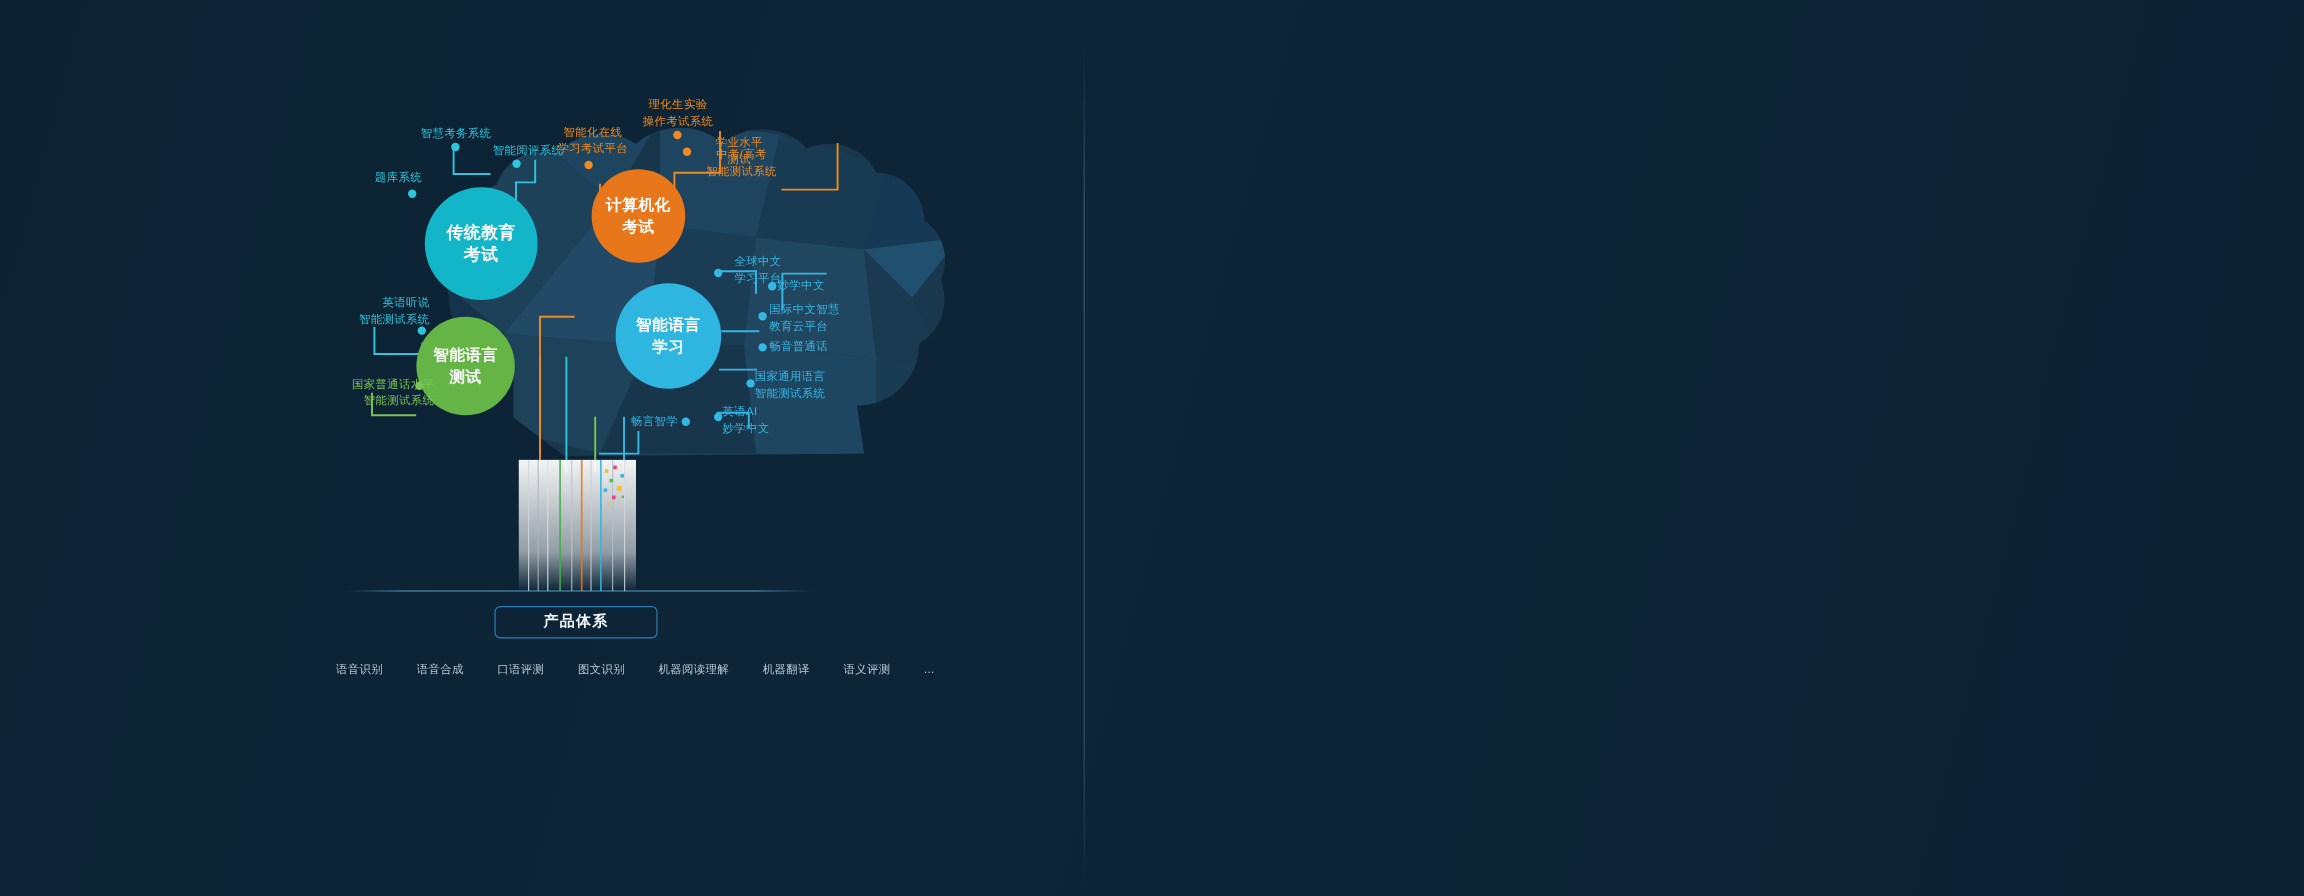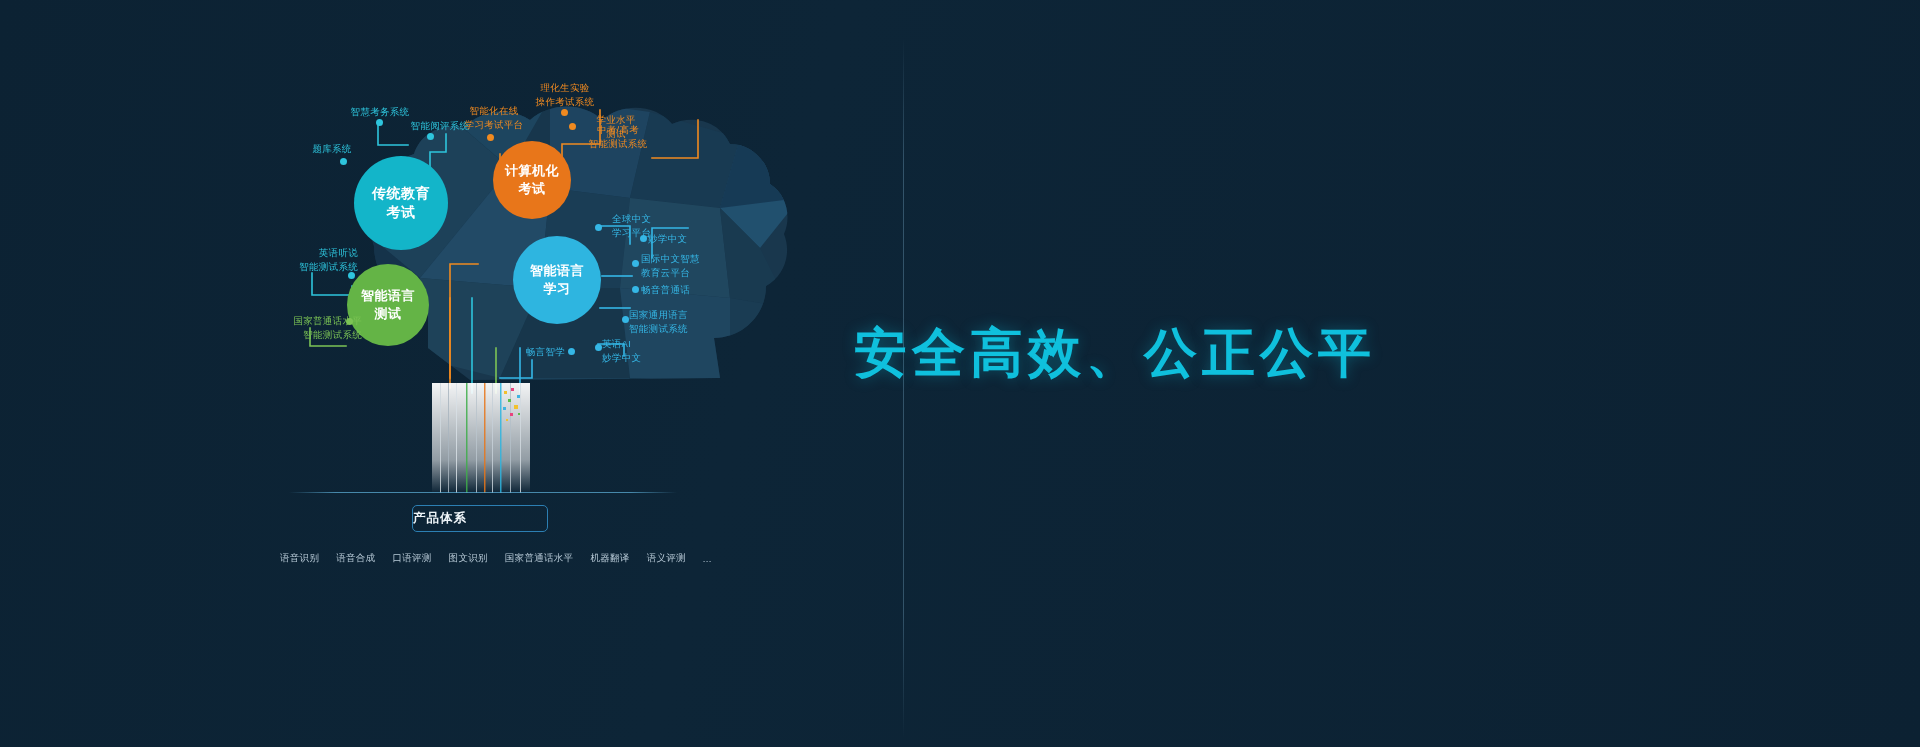--- a/index.html
+++ b/index.html
@@ -50,25 +50,25 @@
   .ai-block { position:absolute; left:432px; top:383px; width:98px; height:110px; overflow:hidden; }
   .ai-text { position:absolute; left:0; top:24px; width:98px; text-align:center;
              font-size:56px; font-weight:bold; color:#f4f6f8; font-family:"Liberation Sans",sans-serif;
              letter-spacing:-1px; text-shadow:0 0 8px rgba(255,255,255,.35); }
 
   .baseline { position:absolute; left:289px; top:492px; width:388px; height:1px;
               background:linear-gradient(to right, rgba(70,150,190,0) 0%, rgba(90,170,210,.75) 12%, rgba(90,170,210,.75) 88%, rgba(70,150,190,0) 100%); }
 
   .pill { position:absolute; left:412px; top:505px; width:136px; height:27px;
           border:1px solid #2c7fb3; border-radius:5px; display:flex; align-items:center;
-          color:#eef4f8; font-size:12.5px; font-weight:bold; letter-spacing:1px; }
+          justify-content:center; color:#eef4f8; font-size:12.5px; font-weight:bold; letter-spacing:1px; }
 
   .tagrow { position:absolute; left:280px; top:552px; width:400px; display:flex;
             align-items:center; gap:0px; }
-  .tag { color:#b7c9d6; font-size:9.5px; letter-spacing:.3px; margin-right:17px; white-space:nowrap; }
+  .tag { color:#b7c9d6; font-size:9.5px; letter-spacing:.3px; margin-right:28px; white-space:nowrap; }
   .tag:last-child { margin-right:0; }
 
   
   .headline { position:absolute; left:854px; top:238px; color:#ffffff;
               font-size:43px; font-weight:bold; letter-spacing:4px; white-space:nowrap;
               text-shadow:0 2px 6px rgba(0,0,0,.45); }
   .subline { position:absolute; left:854px; top:318px; width:520px; text-align:center;
              color:#0fc0dd; font-size:53px; font-weight:bold; letter-spacing:5px; white-space:nowrap;
              text-shadow:0 0 14px rgba(15,192,221,.35); }
 </style>
@@ -266,24 +266,23 @@
 
     <div class="pill">
       <span>产品体系</span>
     </div>
 
     <div class="tagrow">
       <span class="tag">语音识别</span>
       <span class="tag">语音合成</span>
       <span class="tag">口语评测</span>
       <span class="tag">图文识别</span>
-      <span class="tag">国家普通话水平</span>
+      <span class="tag">机器阅读理解</span>
       <span class="tag">机器翻译</span>
       <span class="tag">语义评测</span>
       <span class="tag">...</span>
     </div>
   </div>
 
   <div class="art-divider"></div>
 
-  <div class="subline">安全高效、公正公平</div>
 
 </div>
 
 </body></html>

